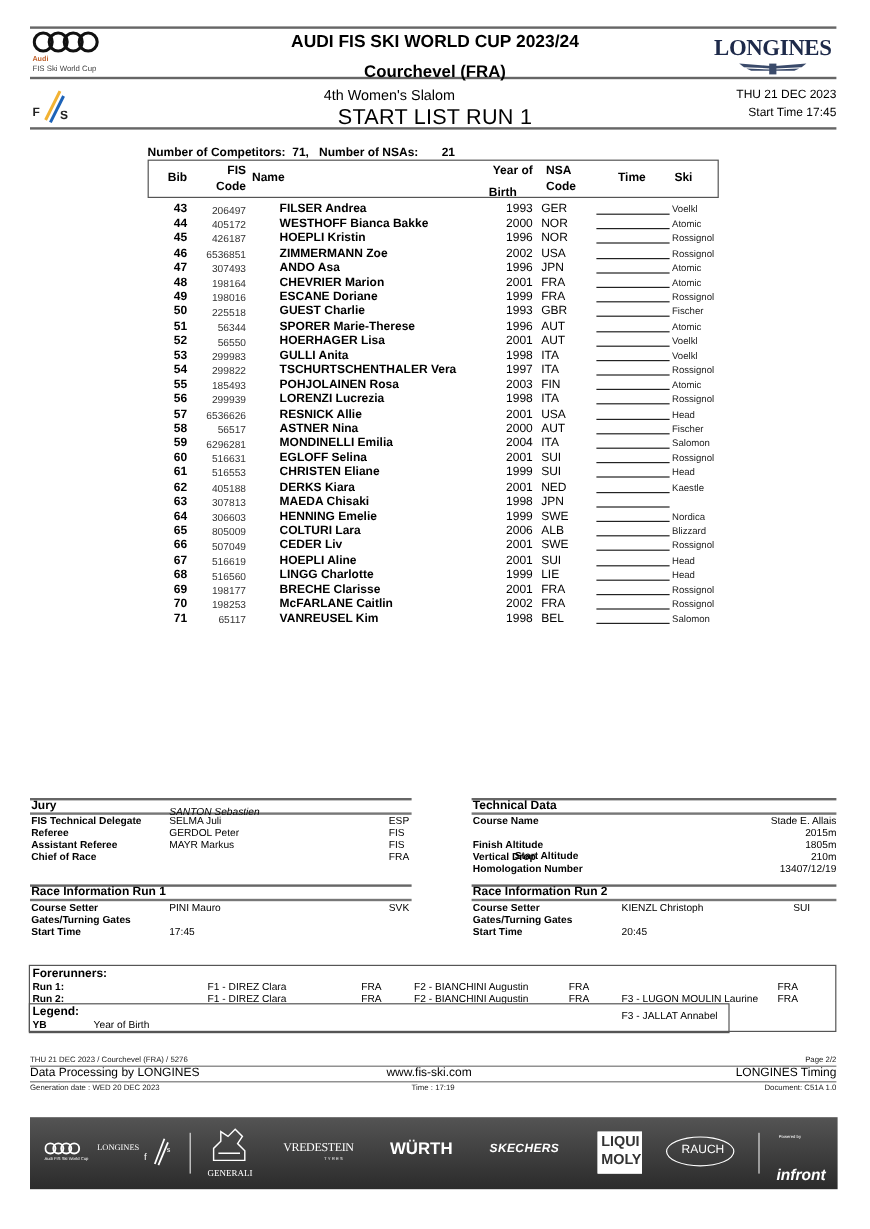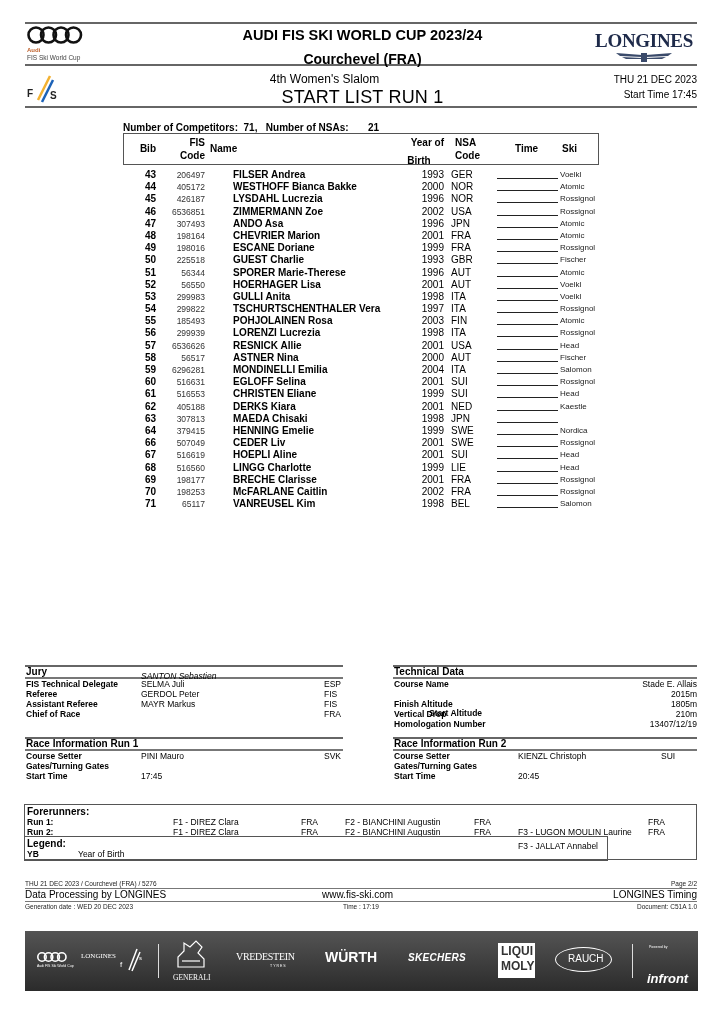--- a/index.html
+++ b/index.html
@@ -133,21 +133,21 @@
       <span class="c-fis">405172</span>
       <span class="c-name">WESTHOFF Bianca Bakke</span>
       <span class="c-yob">2000</span>
       <span class="c-nsa">NOR</span>
       <span class="c-ski">Atomic</span>
       <span class="c-time"></span>
     </div>
     <div class="row">
       <span class="c-bib">45</span>
       <span class="c-fis">426187</span>
-      <span class="c-name">LYSDAHL Lucrezia</span>
+      <span class="c-name">HOEPLI Kristin</span>
       <span class="c-yob">1996</span>
       <span class="c-nsa">NOR</span>
       <span class="c-ski">Rossignol</span>
       <span class="c-time"></span>
     </div>
     <div class="row">
       <span class="c-bib">46</span>
       <span class="c-fis">6536851</span>
       <span class="c-name">ZIMMERMANN Zoe</span>
       <span class="c-yob">2002</span>
@@ -303,25 +303,34 @@
       <span class="c-bib">63</span>
       <span class="c-fis">307813</span>
       <span class="c-name">MAEDA Chisaki</span>
       <span class="c-yob">1998</span>
       <span class="c-nsa">JPN</span>
       <span class="c-ski"></span>
       <span class="c-time"></span>
     </div>
     <div class="row">
       <span class="c-bib">64</span>
-      <span class="c-fis">379415</span>
+      <span class="c-fis">306603</span>
       <span class="c-name">HENNING Emelie</span>
       <span class="c-yob">1999</span>
       <span class="c-nsa">SWE</span>
       <span class="c-ski">Nordica</span>
+      <span class="c-time"></span>
+    </div>
+    <div class="row">
+      <span class="c-bib">65</span>
+      <span class="c-fis">805009</span>
+      <span class="c-name">COLTURI Lara</span>
+      <span class="c-yob">2006</span>
+      <span class="c-nsa">ALB</span>
+      <span class="c-ski">Blizzard</span>
       <span class="c-time"></span>
     </div>
     <div class="row">
       <span class="c-bib">66</span>
       <span class="c-fis">507049</span>
       <span class="c-name">CEDER Liv</span>
       <span class="c-yob">2001</span>
       <span class="c-nsa">SWE</span>
       <span class="c-ski">Rossignol</span>
       <span class="c-time"></span>

